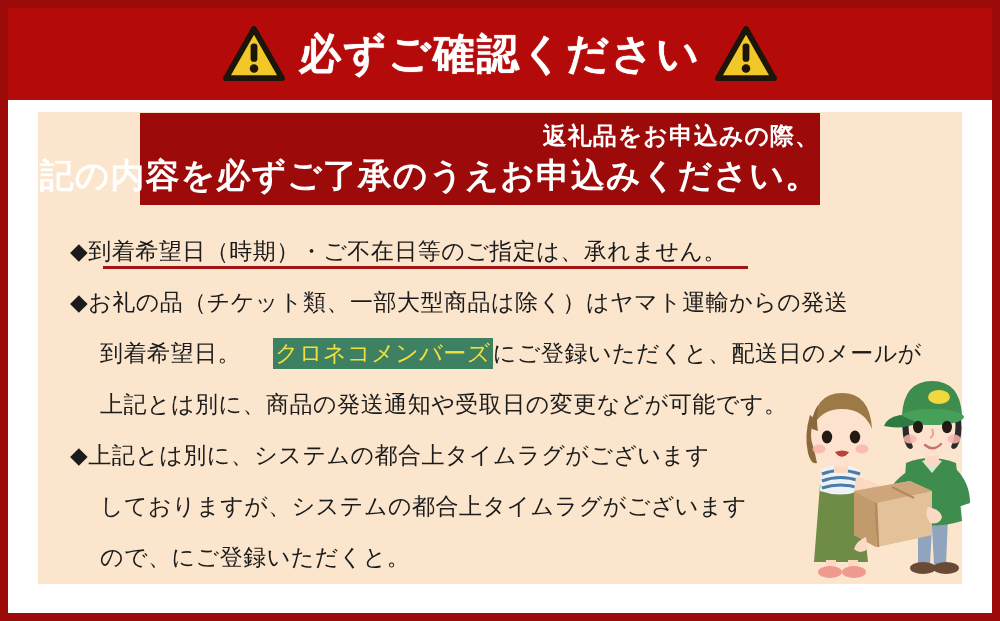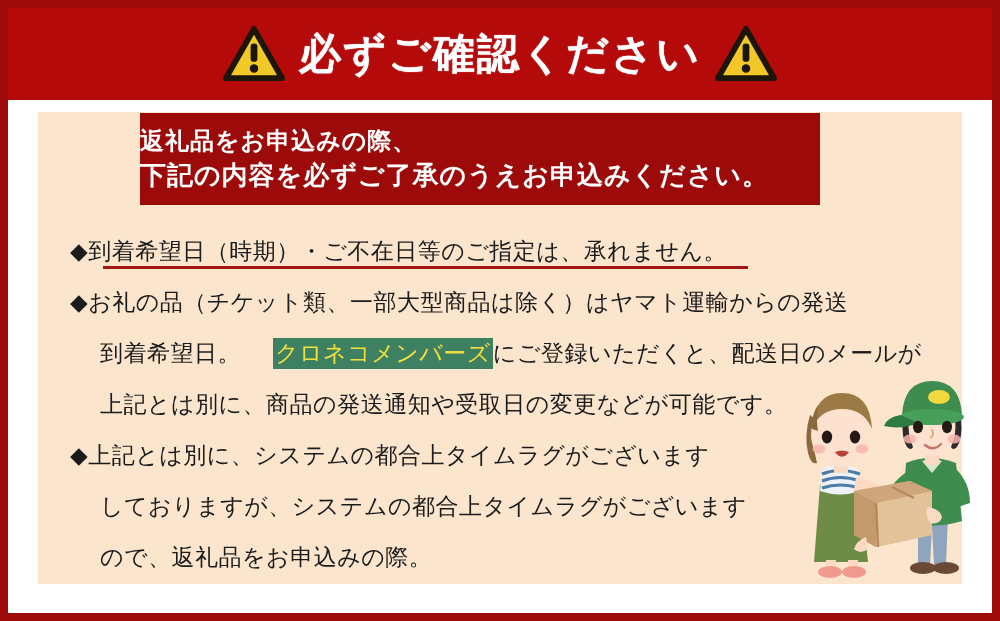--- a/index.html
+++ b/index.html
@@ -64,34 +64,34 @@
   
   .sub-banner {
     position: absolute;
     left: 132px;
     top: 105px;
     width: 680px;
     height: 92px;
     background: #9d0a0a;
     display: flex;
     flex-direction: column;
-    align-items: flex-start;
+    align-items: flex-end;
     justify-content: center;
     gap: 3px;
   }
 
   .sub-banner-line {
     color: #ffffff;
     font-size: 24px;
     font-weight: bold;
     line-height: 1.25;
     letter-spacing: 1px;
     white-space: nowrap;
   }
-  .sub-banner-line.line2 { font-size: 26px; }
+  .sub-banner-line.line2 { font-size: 34px; }
 
   
   .body-text {
     position: absolute;
     left: 62px;
     top: 218px;
     width: 880px;
     color: #1b1b1b;
     font-size: 23px;
     font-weight: normal;
@@ -158,21 +158,21 @@
 
   <div class="underline-rule"></div>
 
   <div class="body-text">
     <div class="txt-line">◆到着希望日（時期）・ご不在日等のご指定は、承れません。</div>
     <div class="txt-line">◆お礼の品（チケット類、一部大型商品は除く）はヤマト運輸からの発送</div>
     <div class="txt-line indent"><span>到着希望日。</span><span class="hl-kuroneko">クロネコメンバーズ</span><span>にご登録いただくと、配送日のメールが</span></div>
     <div class="txt-line indent">上記とは別に、商品の発送通知や受取日の変更などが可能です。</div>
     <div class="txt-line">◆上記とは別に、システムの都合上タイムラグがございます</div>
     <div class="txt-line indent">しておりますが、システムの都合上タイムラグがございます</div>
-    <div class="txt-line indent">ので、返礼品をお申込みの際。</div>
+    <div class="txt-line indent">ので、にご登録いただくと。</div>
   </div>
 
   <svg class="illustration" viewBox="0 0 210 225">
 
     <g>
 
       <path d="M38 128 L78 128 L86 205 L32 205 Z" fill="#6e8c46"></path>
 
       <path d="M28 58 q-6 20 -2 38 q3 12 9 10 q-6 -22 -2 -44 z" fill="#8a6a3c"></path>
 

